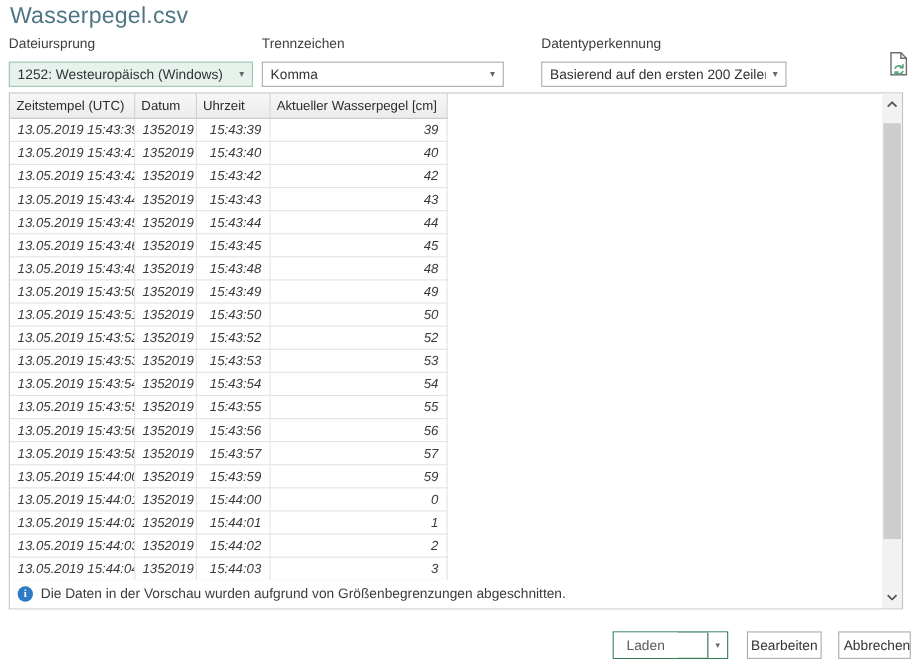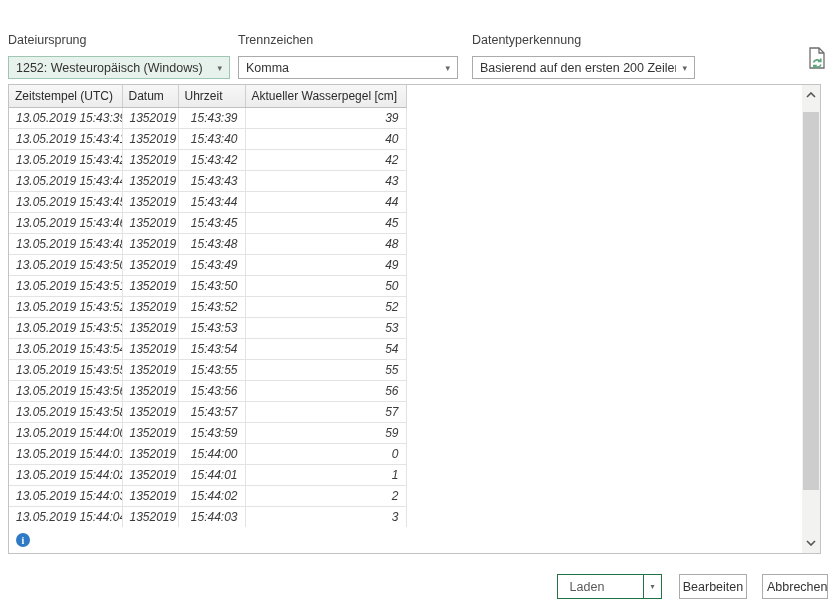--- a/index.html
+++ b/index.html
@@ -12,21 +12,21 @@
   
   .field{position:absolute;top:33px;}
   .field .lbl{font-size:12.5px;color:#404040;margin-bottom:9px;}
   .combo{box-sizing:border-box;height:23px;border:1px solid #ababab;background:#fff;
     display:flex;align-items:center;justify-content:space-between;padding:0 7px;cursor:default;}
   .combo .val{font-size:12.5px;color:#333;white-space:nowrap;overflow:hidden;}
   .combo .arr{font-size:9px;color:#666;margin-left:6px;}
   .combo.green{background:#e7f2ec;border:1px solid #9fc6b0;}
   .field.f1{left:8px;width:222px;}
   .field.f2{left:238px;width:220px;}
-  .field.f3{left:472px;width:223px;}
+  .field.f3{left:492px;width:223px;}
 
   .refresh{position:absolute;left:806px;top:46px;width:24px;height:26px;cursor:pointer;}
 
   
   .preview{position:absolute;left:8px;top:84px;width:813px;height:470px;
     border:1px solid #c3c3c3;box-sizing:border-box;background:#fff;}
 
   table.grid{border-collapse:collapse;table-layout:fixed;width:397px;}
   table.grid th{box-sizing:border-box;height:22px;background:linear-gradient(#f7f7f7,#ececec);
     font-size:12px;font-weight:normal;color:#2b2b2b;text-align:left;padding:2px 6px;
@@ -62,20 +62,21 @@
   .split .drop{border:none;border-left:1.5px solid #217346;width:17px;height:100%;background:#fff;
     color:#666;font-size:8px;cursor:pointer;display:flex;align-items:center;justify-content:center;}
   .btn.edit{margin-right:15px;width:68px;padding:0;}
   .btn.cancel{width:66px;padding:4px;}
 </style>
 </head>
 <body>
 
 <div class="dialog">
 
+  <div class="title">Wasserpegel.csv</div>
 
   <div class="field f1">
     <div class="lbl">Dateiursprung</div>
     <div class="combo green">
       <span class="val">1252: Westeuropäisch (Windows)</span>
       <span class="arr">▾</span>
     </div>
   </div>
 
   <div class="field f2">
@@ -234,20 +235,21 @@
             <td>13.05.2019 15:44:04</td>
             <td>1352019</td>
             <td>15:44:03</td>
             <td>3</td>
           </tr>
         </tbody>
     </table>
 
     <div class="notice">
       <span class="info-ic">i</span>
+      <span class="txt">Die Daten in der Vorschau wurden aufgrund von Größenbegrenzungen abgeschnitten.</span>
     </div>
 
     <div class="sbar">
       <div class="sb-btn up">
         <svg width="10" height="6" viewBox="0 0 10 6">
             <polyline points="1,5 5,1 9,5" fill="none" stroke="#555" stroke-width="1.6"></polyline>
           </svg>
       </div>
       <div class="sb-thumb"></div>
       <div class="sb-btn down">

